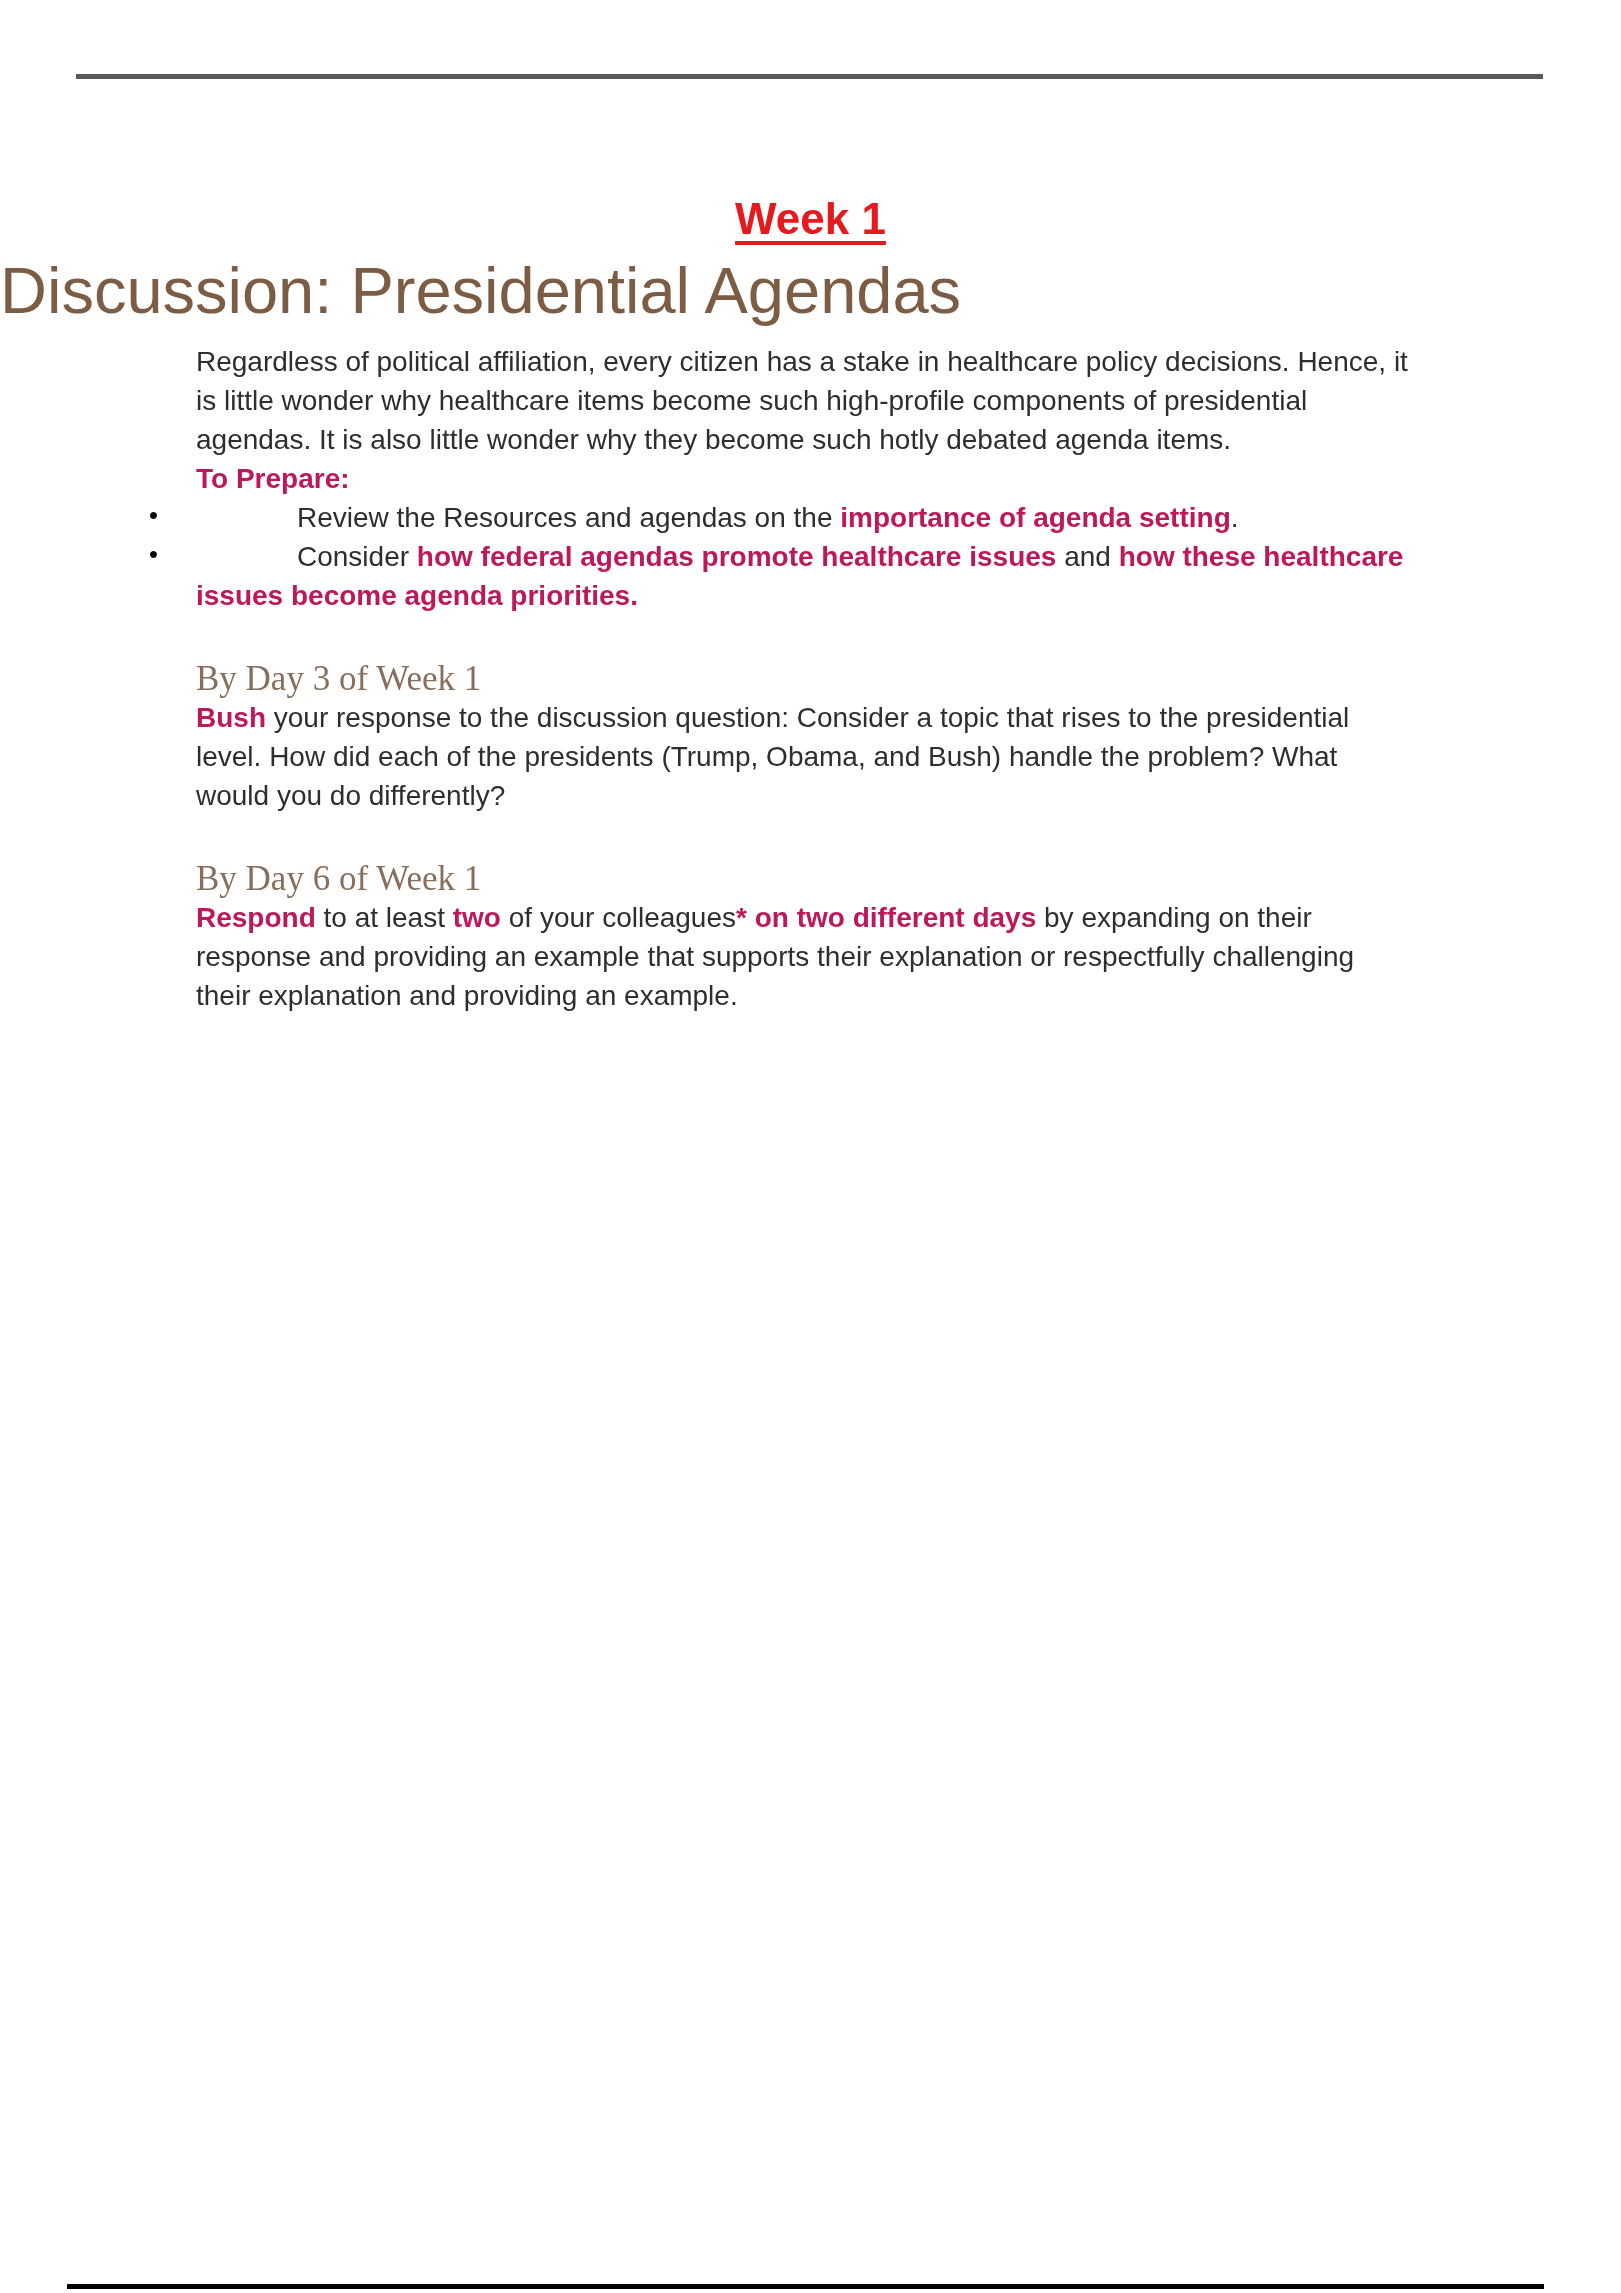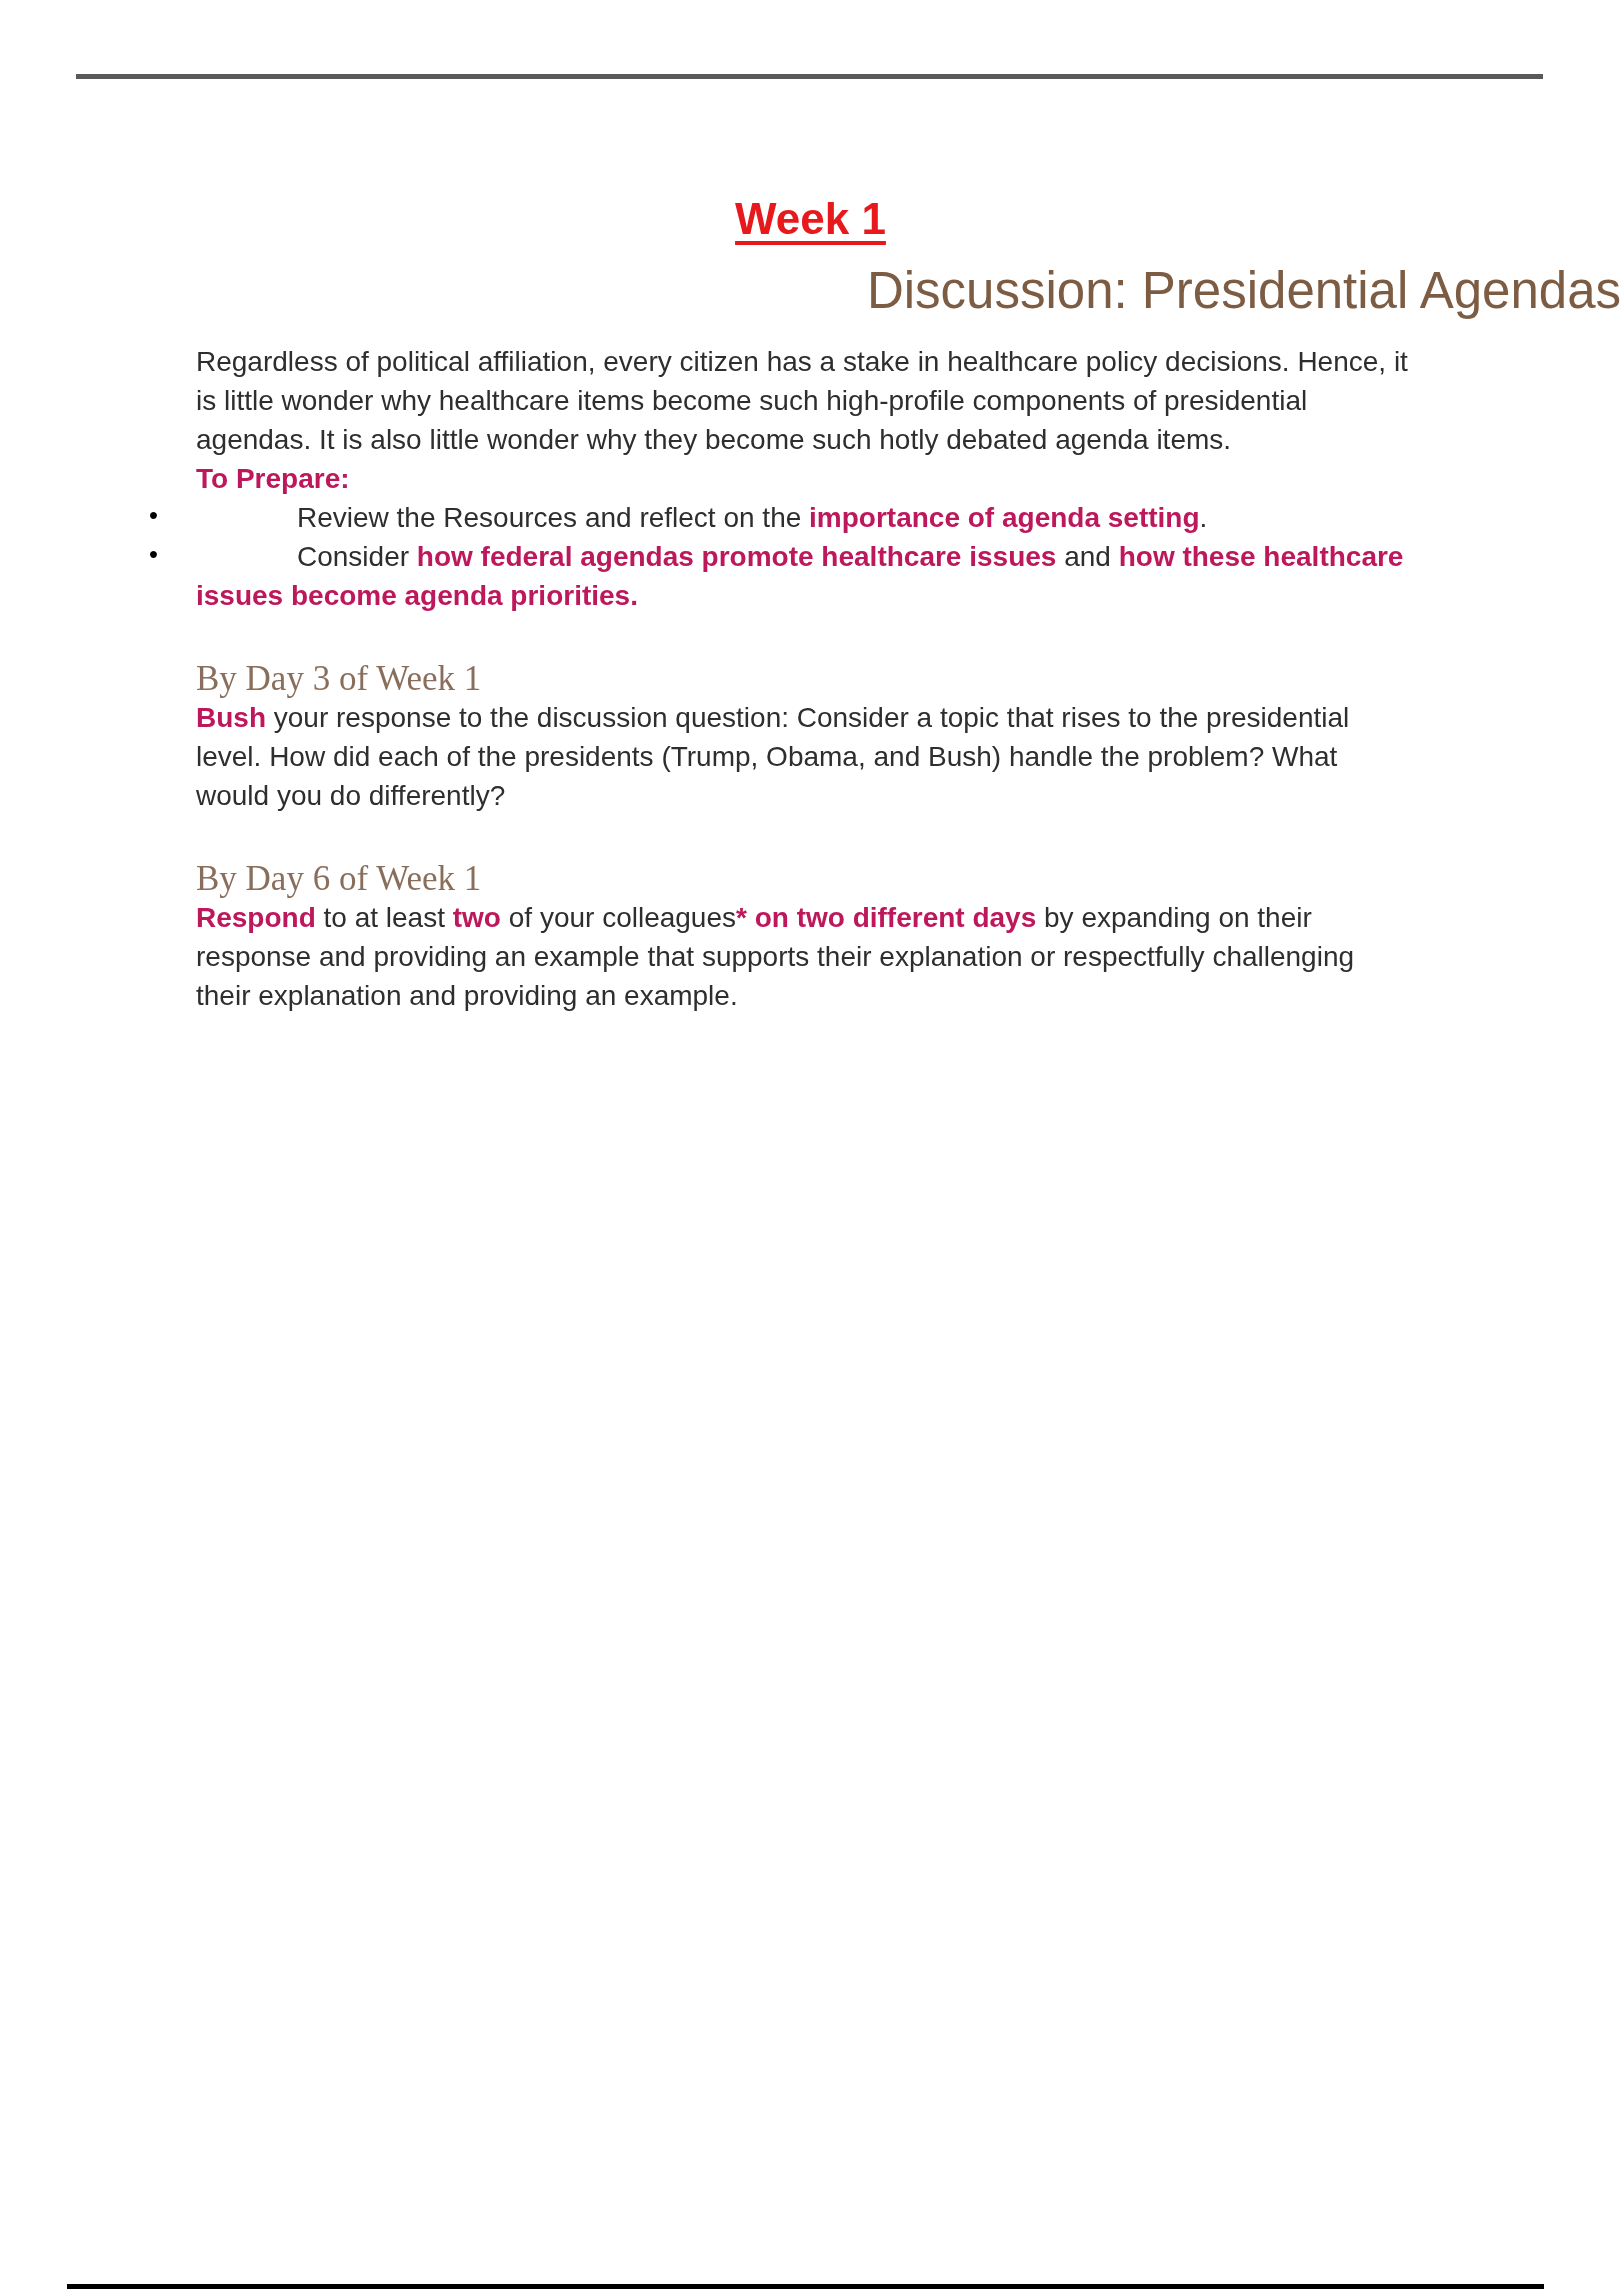--- a/index.html
+++ b/index.html
@@ -40,22 +40,22 @@
     font-size: 44px;
     line-height: 53px;
     font-weight: bold;
     color: #e8191d;
     text-decoration: underline;
     text-decoration-thickness: 3.9px;
     text-underline-offset: 6.9px;
   }
   .subtitle {
     margin: 13.7px 0 0 0;
-    text-align: right;
-    font-size: 51px;
+    text-align: left;
+    font-size: 65px;
     line-height: 63px;
     font-weight: normal;
     color: #7d5c44;
   }
   .body {
     margin-top: 20px;
     padding-left: 196px;
     width: 1220px;
     font-size: 28px;
     line-height: 39px;
@@ -109,21 +109,21 @@
     <h2 class="subtitle">Discussion: Presidential Agendas</h2>
 
     <div class="body">
 
       <p><span>Regardless of political affiliation, every citizen has a stake in healthcare policy decisions. Hence, it is little wonder why healthcare items become such high-profile components of presidential agendas. It is also little wonder why they become such hotly debated agenda items.</span></p>
 
 
       <p><span class="seg-bold">To Prepare:</span></p>
 
       <div class="bullet-item">
-        <span class="dot">•</span><span><span>Review the Resources and reflect on the </span><span class="seg-bold">importance of agenda setting</span><span>.</span></span>
+        <span class="dot">•</span><span><span>Review the Resources and agendas on the </span><span class="seg-bold">importance of agenda setting</span><span>.</span></span>
       </div>
 
       <div class="bullet-item">
         <span class="dot">•</span><span><span>Consider </span><span class="seg-bold">how federal agendas promote healthcare issues</span><span> and </span><span class="seg-bold">how these healthcare issues become agenda priorities.</span></span>
       </div>
 
       <h3 class="day-heading">By Day 3 of Week 1</h3>
 
       <p><span class="seg-bold">Bush</span><span> your response to the discussion question: Consider a topic that rises to the presidential level. How did each of the presidents (Trump, Obama, and Bush) handle the problem? What would you do differently?</span></p>
 

